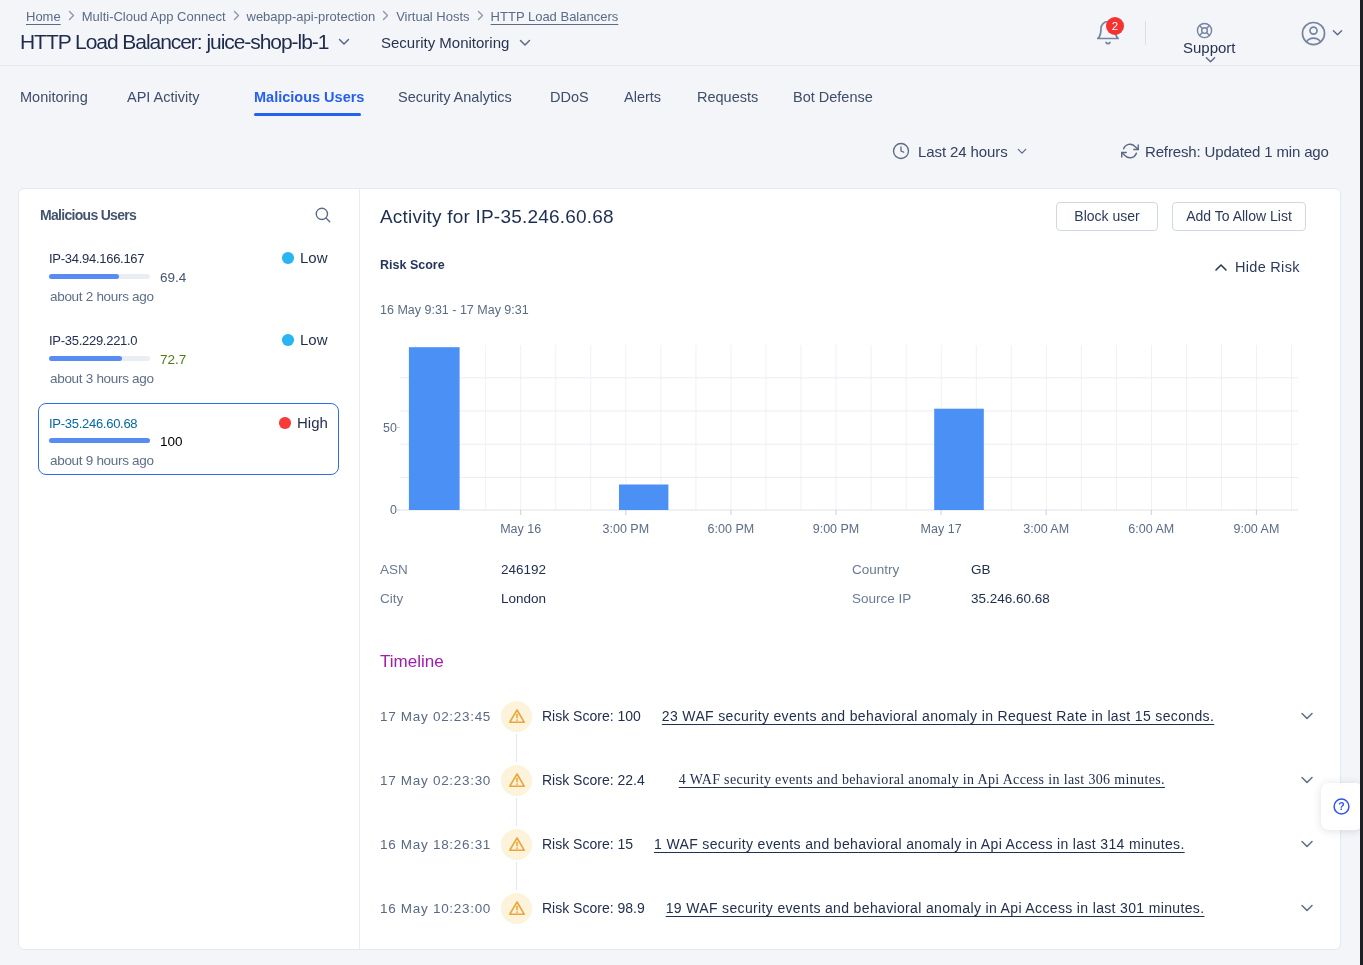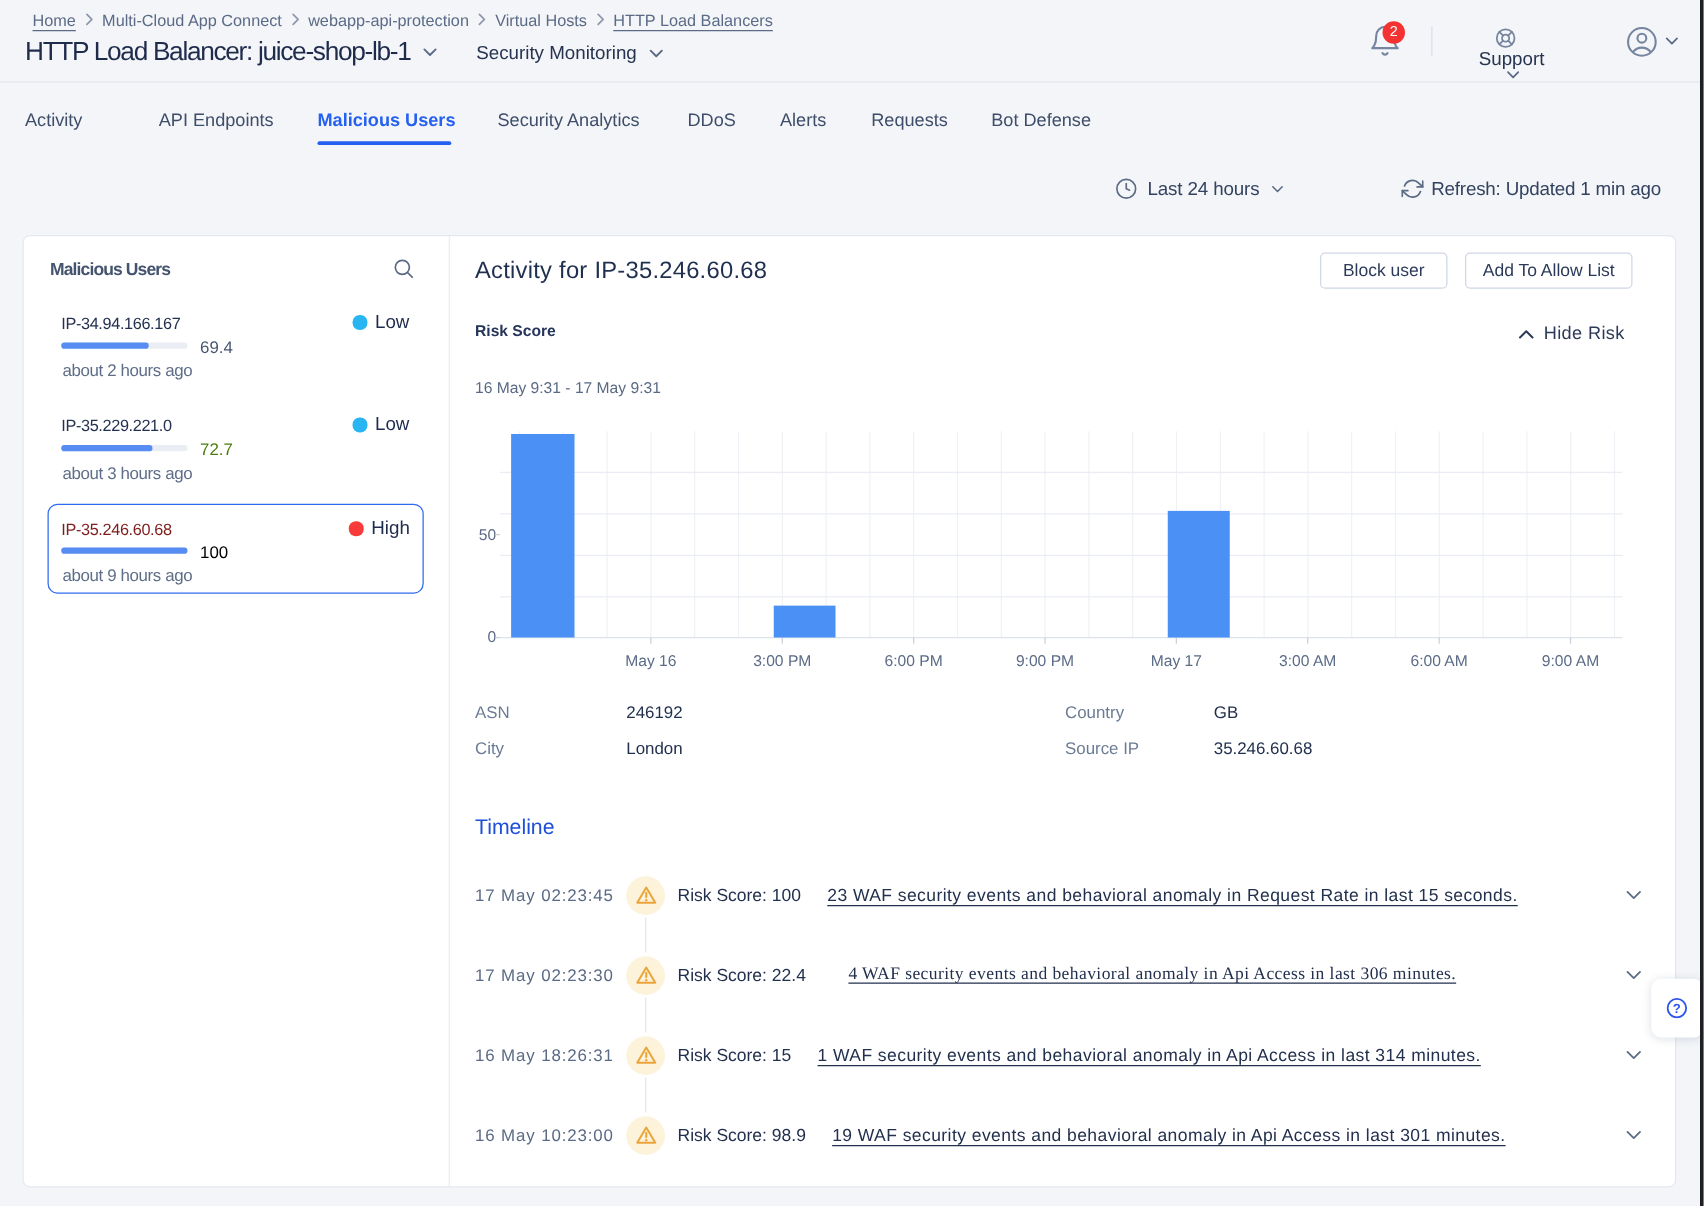--- a/index.html
+++ b/index.html
@@ -76,22 +76,22 @@
 </div>
 <svg class="abs" style="left:1301px;top:21px;" width="25" height="25" viewBox="0 0 24 24" fill="none" stroke="#76859f" stroke-width="1.6">
   <circle cx="12" cy="12" r="10.6"></circle>
   <circle cx="12" cy="9.2" r="3.4"></circle>
   <path d="M5.2 19.8 a8.5 8.5 0 0 1 13.6 0"></path>
 </svg>
 <svg class="abs" style="left:1332px;top:29px;" width="11" height="8" viewBox="0 0 12 8">
     <path d="M1.5 1.5 L6 6 L10.5 1.5" fill="none" stroke="#5a6a85" stroke-width="1.5" stroke-linecap="round" stroke-linejoin="round"></path>
   </svg>
 
-<span class="tab" style="left:20px;">Activity</span>
-<span class="tab" style="left:127px;">API Endpoints</span>
+<span class="tab" style="left:20px;">Monitoring</span>
+<span class="tab" style="left:127px;">API Activity</span>
 <span class="tab active" style="left:254px;">Malicious Users</span>
 <span class="tab" style="left:398px;">Security Analytics</span>
 <span class="tab" style="left:550px;">DDoS</span>
 <span class="tab" style="left:624px;">Alerts</span>
 <span class="tab" style="left:697px;">Requests</span>
 <span class="tab" style="left:793px;">Bot Defense</span>
 <div class="abs" style="left:254px;top:113px;width:107px;height:3px;background:#2660f0;border-radius:2px;"></div>
 
 <div class="abs" style="left:892px;top:142px;display:flex;align-items:center;">
   <svg width="18" height="18" viewBox="0 0 24 24" fill="none" stroke="#5b6b84" stroke-width="1.8" stroke-linecap="round" stroke-linejoin="round">
@@ -133,21 +133,21 @@
 <div class="abs" style="left:49px;top:333px;font-size:13px;letter-spacing:-0.28px;color:#233050;">IP-35.229.221.0</div>
 <div class="abs" style="left:282px;top:334px;width:11.5px;height:11.5px;border-radius:50%;background:#29b4f2;"></div>
 <div class="abs" style="left:300px;top:331px;font-size:15px;color:#1f2c4d;">Low</div>
 <div class="abs" style="left:49px;top:356px;width:101px;height:5px;border-radius:2.5px;background:#eaeef4;">
     <div style="width:73px;height:5px;border-radius:2.5px;background:#578df2;"></div>
   </div>
 <div class="abs" style="left:160px;top:352px;font-size:13.5px;color:#4d7c0f;">72.7</div>
 <div class="abs" style="left:50px;top:371px;font-size:13.5px;letter-spacing:-0.3px;color:#5e6e88;">about 3 hours ago</div>
 
 <div class="abs" style="left:38px;top:403px;width:301px;height:72px;border:1px solid #2e6bf0;border-radius:8px;"></div>
-<div class="abs" style="left:49px;top:416px;font-size:13px;letter-spacing:-0.28px;color:#7f1d1d;">IP-35.246.60.68</div>
+<div class="abs" style="left:49px;top:416px;font-size:13px;letter-spacing:-0.28px;color:#0369a1;">IP-35.246.60.68</div>
 <div class="abs" style="left:279px;top:417px;width:11.5px;height:11.5px;border-radius:50%;background:#f93a3a;"></div>
 <div class="abs" style="left:297px;top:414px;font-size:15px;color:#1f2c4d;">High</div>
 <div class="abs" style="left:49px;top:438px;width:101px;height:5px;border-radius:2.5px;background:#eaeef4;">
     <div style="width:101px;height:5px;border-radius:2.5px;background:#578df2;"></div>
   </div>
 <div class="abs" style="left:160px;top:434px;font-size:13.5px;color:#000000;">100</div>
 <div class="abs" style="left:50px;top:453px;font-size:13.5px;letter-spacing:-0.3px;color:#5e6e88;">about 9 hours ago</div>
 
 <div class="abs" style="left:380px;top:206px;font-size:19px;letter-spacing:0.2px;color:#1f2f4f;">Activity for IP-35.246.60.68</div>
 <div class="btn" style="left:1056px;width:102px;">Block user</div>
@@ -222,21 +222,21 @@
 
 <div class="abs lbl" style="left:380px;top:562px;">ASN</div>
 <div class="abs val" style="left:501px;top:562px;">246192</div>
 <div class="abs lbl" style="left:852px;top:562px;">Country</div>
 <div class="abs val" style="left:971px;top:562px;">GB</div>
 <div class="abs lbl" style="left:380px;top:591px;">City</div>
 <div class="abs val" style="left:501px;top:591px;">London</div>
 <div class="abs lbl" style="left:852px;top:591px;">Source IP</div>
 <div class="abs val" style="left:971px;top:591px;">35.246.60.68</div>
 
-<div class="abs" style="left:380px;top:652px;font-size:17px;color:#1d4ed8;">Timeline</div>
+<div class="abs" style="left:380px;top:652px;font-size:17px;color:#a21caf;">Timeline</div>
 
 <div id="tl">
     <div class="abs" style="left:380px;top:700.5px;height:31px;display:flex;align-items:center;white-space:nowrap;">
       <span class="tl-date" style="width:110px;display:inline-block;">17 May 02:23:45</span>
       <span style="width:31px;height:31px;margin-left:11px;border-radius:50%;background:#fdf3da;display:inline-flex;align-items:center;justify-content:center;">
         <svg width="18" height="16" viewBox="0 0 18 16">
           <path d="M9 2 L16.2 14.2 H1.8 Z" fill="none" stroke="#eba43c" stroke-width="1.6" stroke-linejoin="round"></path>
           <line x1="9" y1="6.2" x2="9" y2="9.7" stroke="#eba43c" stroke-width="1.6" stroke-linecap="round"></line>
           <circle cx="9" cy="12.1" r="0.95" fill="#eba43c"></circle>
         </svg>

